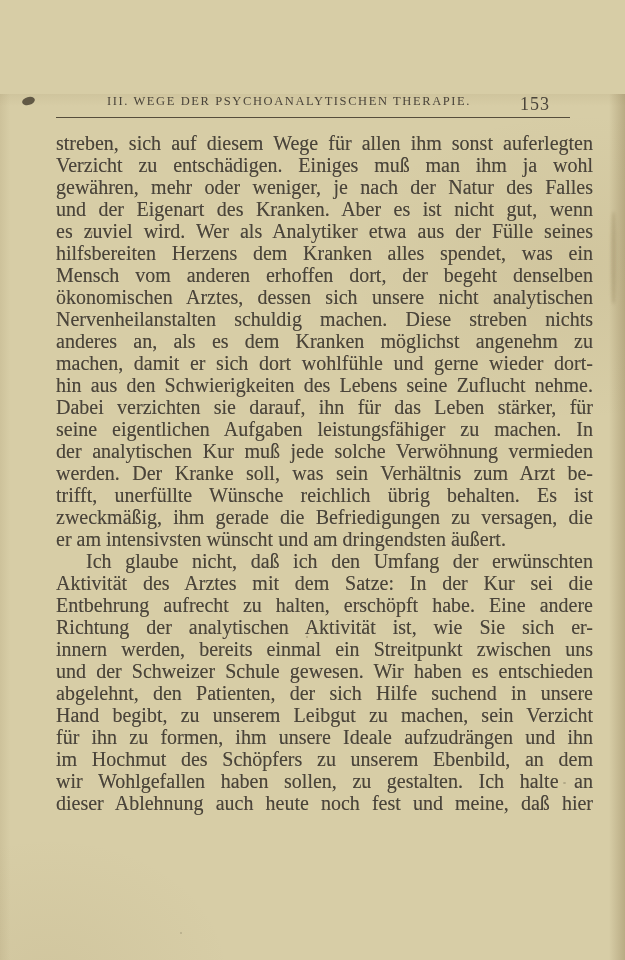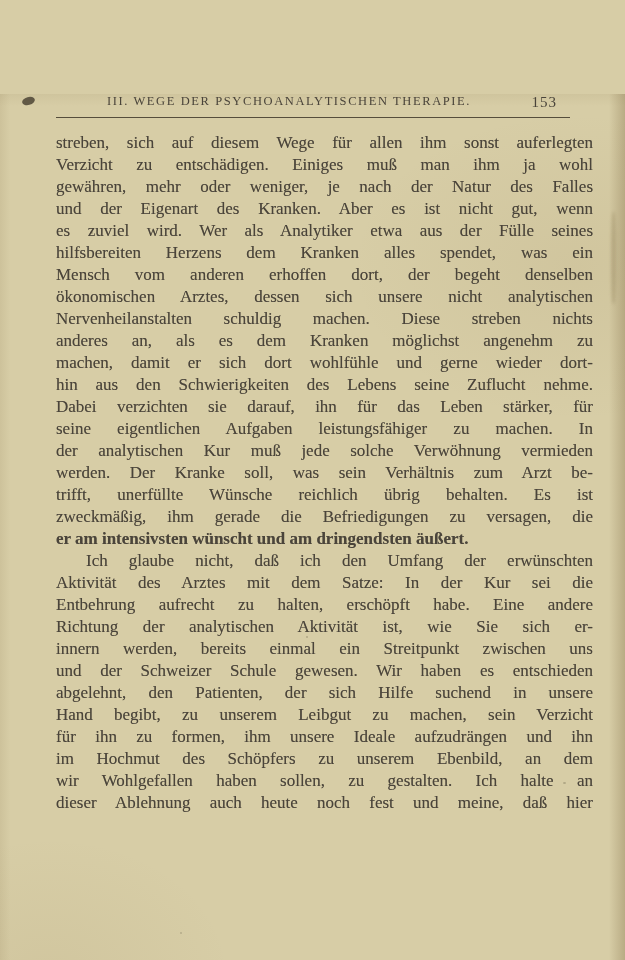--- a/index.html
+++ b/index.html
@@ -21,34 +21,34 @@
       var(--paper);
   }
   .header{
     position:relative;margin:94px 55px 0 56px;height:18px;color:var(--ink);
   }
   .header-title{
     display:block;text-align:center;padding-right:48px;
     font-size:12.5px;letter-spacing:1.6px;
   }
   .header-page{
-    position:absolute;right:13px;top:0;font-size:15px;letter-spacing:1px;
+    position:absolute;right:20px;top:0;font-size:18px;letter-spacing:1px;
   }
   .rule{
     margin:5px 55px 0 56px;height:0;
     border-bottom:1px solid rgba(62,54,40,0.85);
   }
   .body-text{
     margin:14px 32px 0 56px;color:var(--ink);
-    font-size:17px;line-height:22px;
+    font-size:20px;line-height:22px;
     text-shadow:0 0 0.5px rgba(74,68,58,0.45);
   }
   .para{margin:0;}
   .line{text-align:justify;text-align-last:justify;}
-  .line.flush{text-align-last:left;font-weight:bold;}
+  .line.flush{text-align-last:left;}
   .line.indent{text-indent:30px;}
   .speck{position:absolute;background:rgba(62,54,40,0.85);border-radius:50%;}
   .speck.corner{left:22px;top:3px;width:13px;height:8px;transform:rotate(-15deg);opacity:.9;}
   .speck.edge{left:611px;top:118px;width:5px;height:92px;background:rgba(110,90,50,0.20);border-radius:40%;filter:blur(1.5px);}
   .speck.d1{left:90px;top:137px;width:3px;height:3px;opacity:.35;}
   .speck.d2{left:306px;top:542px;width:2px;height:2px;opacity:.3;}
   .speck.d3{left:563px;top:688px;width:3px;height:2px;opacity:.3;}
   .speck.d4{left:180px;top:838px;width:2px;height:2px;opacity:.25;}
 </style>
 </head>

